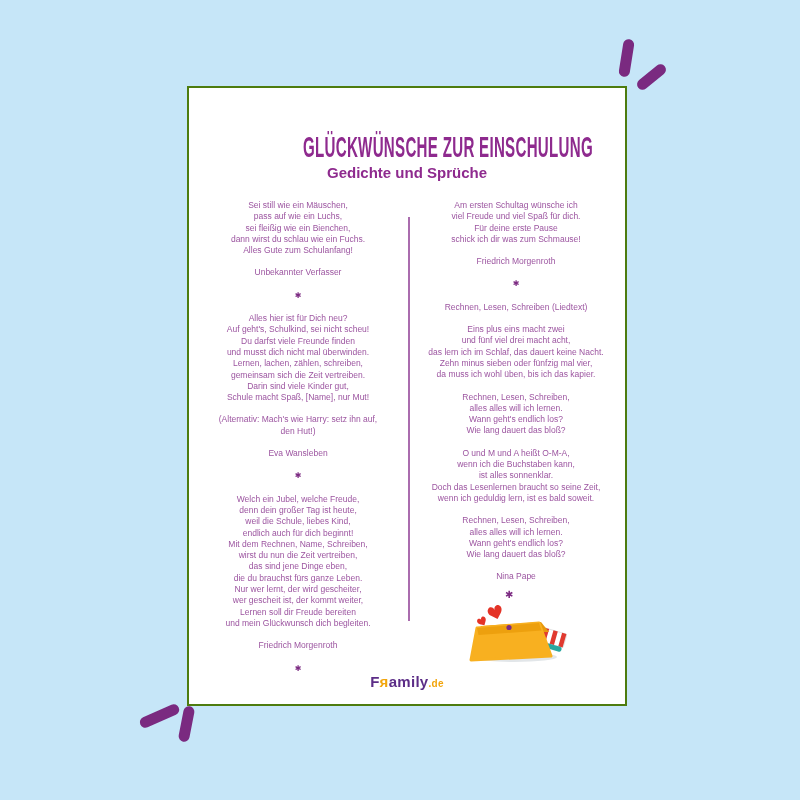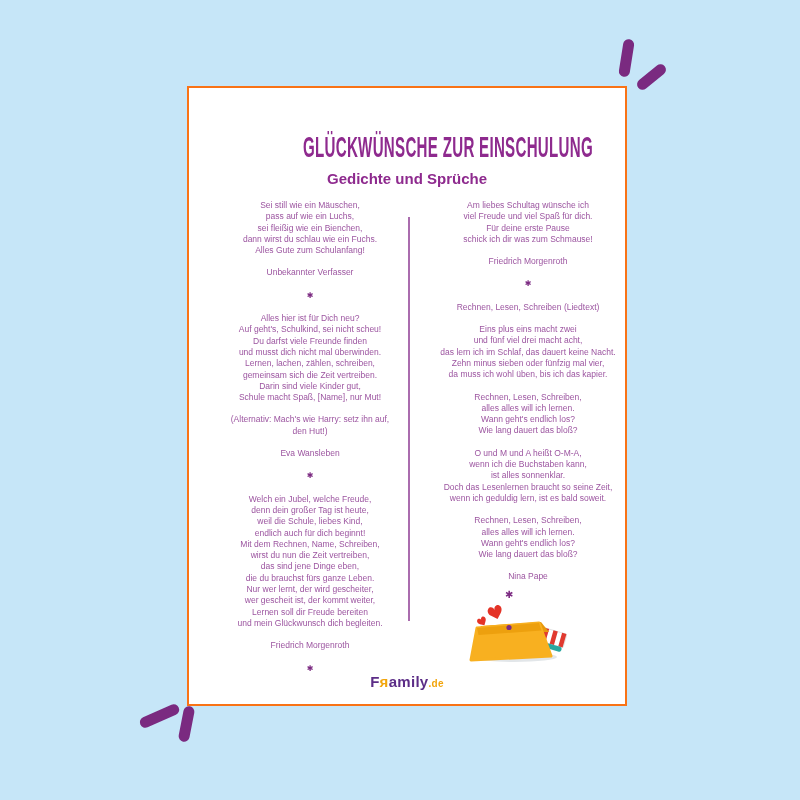--- a/index.html
+++ b/index.html
@@ -3,33 +3,33 @@
 <meta charset="utf-8">
 <style>
   html,body{margin:0;padding:0;}
   body{
     width:800px;height:800px;position:relative;overflow:hidden;
     background:#c6e6f8;
     font-family:"Liberation Sans",sans-serif;
   }
   .card{
     position:absolute;left:187px;top:86px;width:440px;height:620px;
-    background:#ffffff;border:2px solid #f97316;box-sizing:border-box;
+    background:#ffffff;border:2px solid #4d7c0f;box-sizing:border-box;
   }
   .title-wrap{text-align:center;margin-top:44px;height:30px;}
   .title{
     display:inline-block;font-size:27px;font-weight:bold;color:#8e2a8e;
     white-space:nowrap;transform:scale(0.56,1.12);transform-origin:center;
     letter-spacing:0.5px;
   }
   .subtitle{
-    text-align:center;font-size:15px;font-weight:bold;color:#8e2a8e;margin-top:8px;
+    text-align:center;font-size:15px;font-weight:bold;color:#8e2a8e;margin-top:2px;
   }
   .cols{
-    position:absolute;left:12px;top:112px;width:100%;display:flex;
+    position:absolute;left:0;top:112px;width:100%;display:flex;
   }
   .col{
     width:50%;box-sizing:border-box;padding:0 9px;text-align:center;
     font-size:8.5px;line-height:11.3px;color:#9c55a0;
   }
   .block{margin-bottom:11px;}
   .block.separator{font-size:8px;color:#7c2b82;margin:1px 0 12px 0;}
   .block.songtitle{}
   .divider{
     position:absolute;left:219px;top:129px;width:2px;height:404px;
@@ -106,21 +106,21 @@
           <div class="line">Nur wer lernt, der wird gescheiter,</div>
           <div class="line">wer gescheit ist, der kommt weiter,</div>
           <div class="line">Lernen soll dir Freude bereiten</div>
           <div class="line">und mein Glückwunsch dich begleiten.</div>
         </div>
         <div class="block author">Friedrich Morgenroth</div>
         <div class="block separator">✱</div>
       </div>
     <div class="col" id="col-right">
         <div class="block poem">
-          <div class="line">Am liebes Schultag wünsche ich</div>
+          <div class="line">Am ersten Schultag wünsche ich</div>
           <div class="line">viel Freude und viel Spaß für dich.</div>
           <div class="line">Für deine erste Pause</div>
           <div class="line">schick ich dir was zum Schmause!</div>
         </div>
         <div class="block author">Friedrich Morgenroth</div>
         <div class="block separator">✱</div>
         <div class="block songtitle">Rechnen, Lesen, Schreiben (Liedtext)</div>
         <div class="block poem">
           <div class="line">Eins plus eins macht zwei</div>
           <div class="line">und fünf viel drei macht acht,</div>

